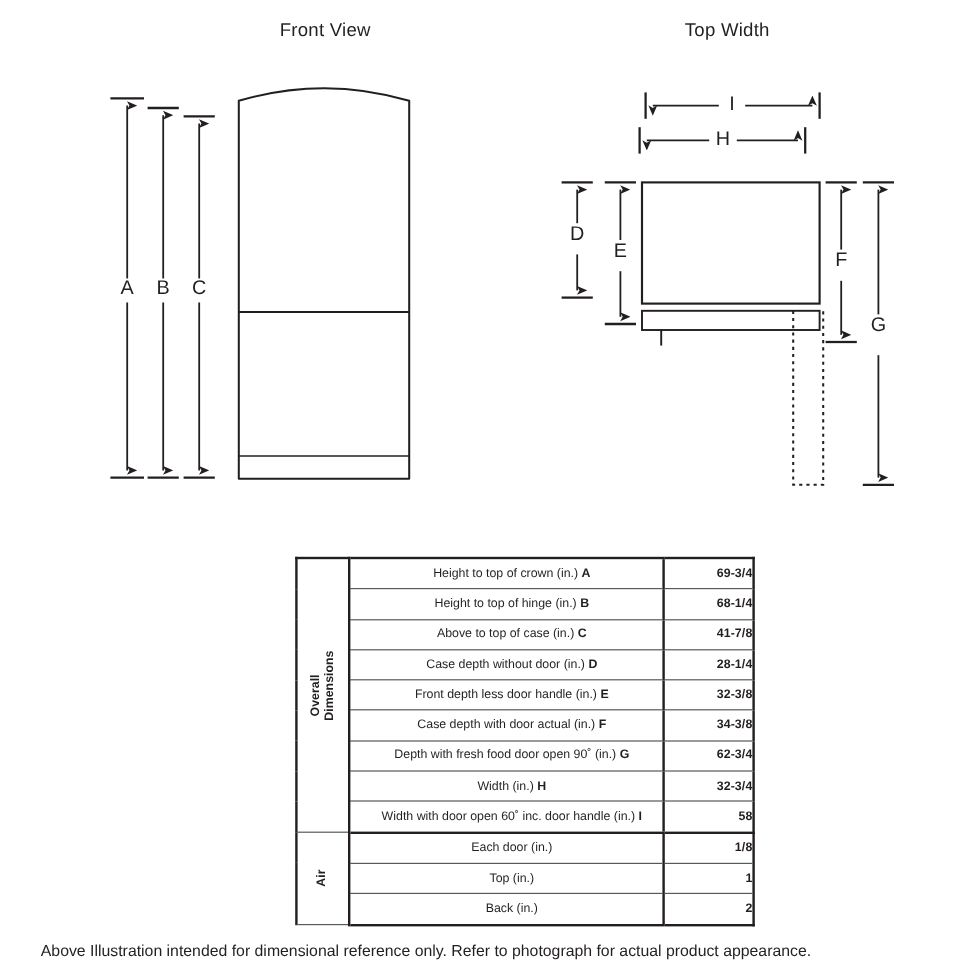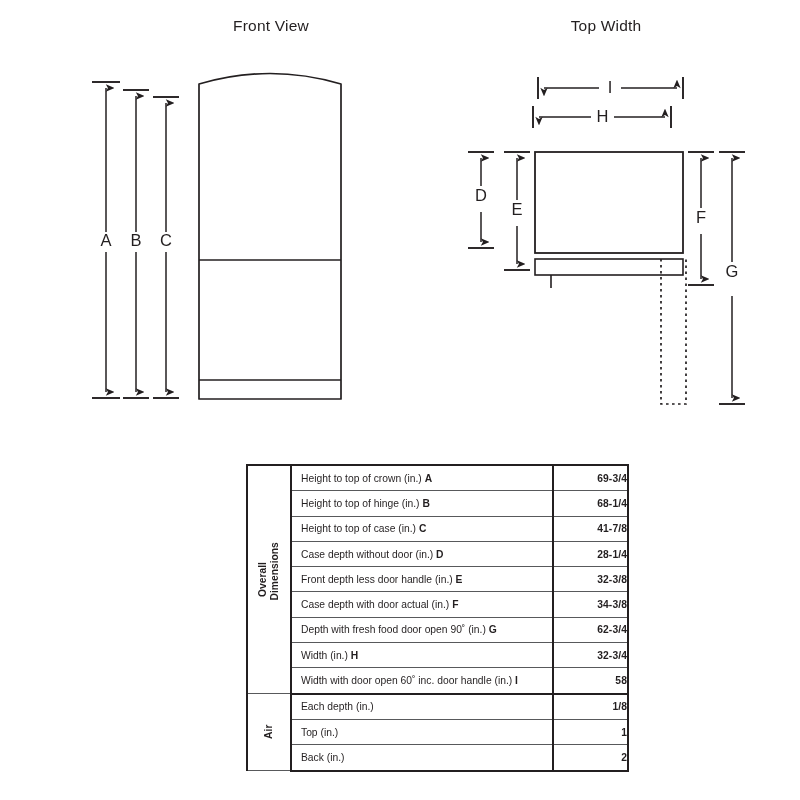--- a/index.html
+++ b/index.html
@@ -63,20 +63,21 @@
     background: #ffffff;
   }
   #spec-table td {
     border: 1px solid #58595b;
     padding: 0;
     height: 24.3px;
     font-size: 10.3px;
     color: #231f20;
     background: #ffffff;
     vertical-align: middle;
+    text-align: center;
   }
   #spec-table td.group-cell {
     width: 42px;
     border-left: 2.2px solid #231f20;
     border-right: 2.2px solid #231f20;
     text-align: center;
     padding: 0;
   }
   #spec-table td.label-cell {
     padding-left: 9px;
@@ -254,21 +255,21 @@
           </span>
         </td>
         <td class="label-cell"><span>Height to top of crown (in.)</span> <b>A</b></td>
         <td class="value-cell">69-3/4</td>
       </tr>
       <tr>
         <td class="label-cell"><span>Height to top of hinge (in.)</span> <b>B</b></td>
         <td class="value-cell">68-1/4</td>
       </tr>
       <tr>
-        <td class="label-cell"><span>Height to top of case (in.)</span> <b>C</b></td>
+        <td class="label-cell"><span>Above to top of case (in.)</span> <b>C</b></td>
         <td class="value-cell">41-7/8</td>
       </tr>
       <tr>
         <td class="label-cell"><span>Case depth without door (in.)</span> <b>D</b></td>
         <td class="value-cell">28-1/4</td>
       </tr>
       <tr>
         <td class="label-cell"><span>Front depth less door handle (in.)</span> <b>E</b></td>
         <td class="value-cell">32-3/8</td>
       </tr>
@@ -288,29 +289,30 @@
         <td class="label-cell"><span>Width with door open 60˚ inc. door handle (in.)</span> <b>I</b></td>
         <td class="value-cell">58</td>
       </tr>
 
       <tr>
         <td class="group-cell" rowspan="3">
           <span class="rot-label">
             <span>Air</span>
           </span>
         </td>
-        <td class="label-cell">Each depth (in.)</td>
+        <td class="label-cell">Each door (in.)</td>
         <td class="value-cell">1/8</td>
       </tr>
       <tr>
         <td class="label-cell">Top (in.)</td>
         <td class="value-cell">1</td>
       </tr>
       <tr class="group-end">
         <td class="label-cell">Back (in.)</td>
         <td class="value-cell">2</td>
       </tr>
 
     </tbody>
   </table>
 
+  <div id="caption">Above Illustration intended for dimensional reference only. Refer to photograph for actual product appearance.</div>
 
 </div>
 
 </body></html>

